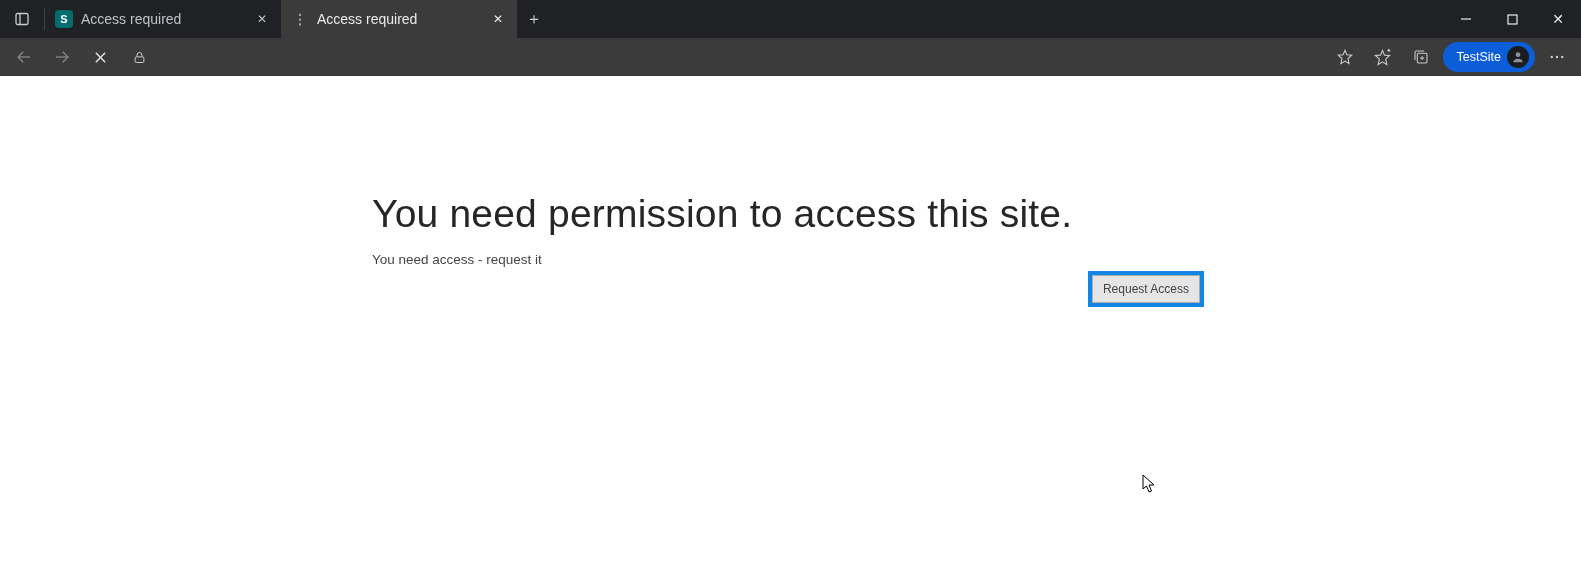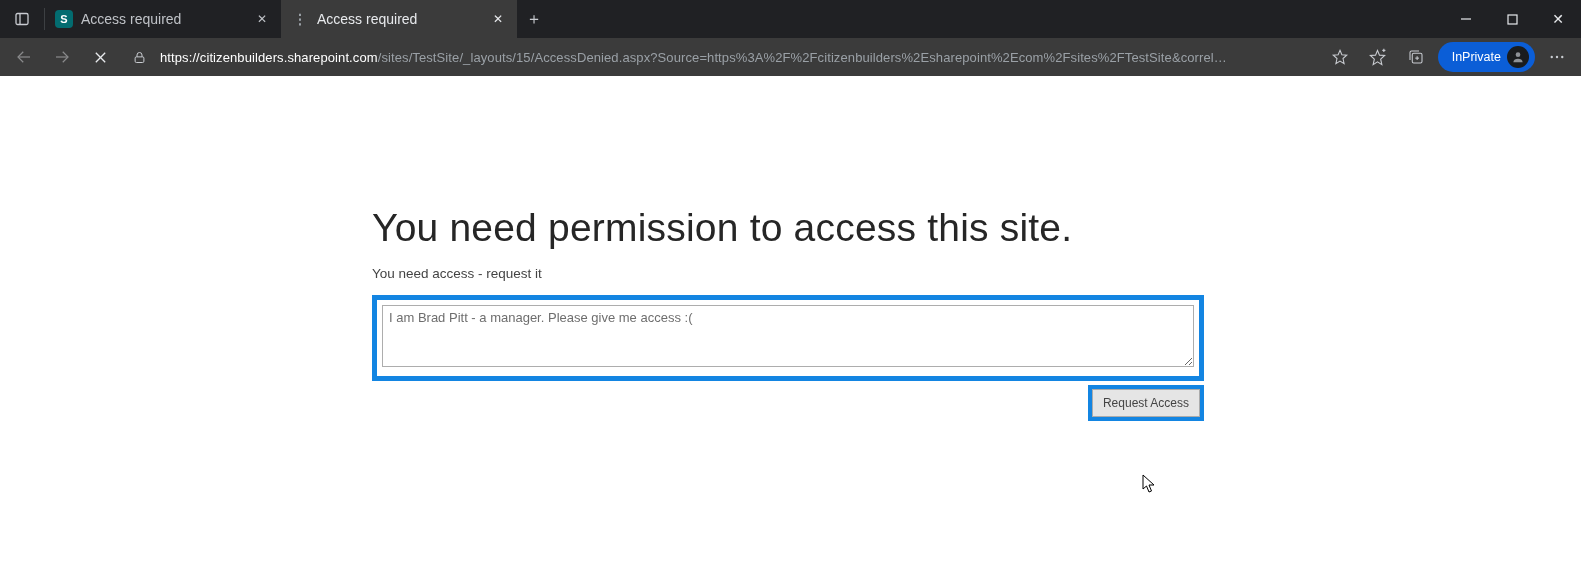--- a/index.html
+++ b/index.html
@@ -31,21 +31,21 @@
   .tool-btn.dim svg { opacity: .45; }
   .addr { flex: 1; display: flex; align-items: center; gap: 8px; height: 30px; border-radius: 4px; padding: 0 4px; color: #d6d8db; overflow: hidden; }
   .addr .url { font-size: 13px; white-space: nowrap; letter-spacing: .1px; }
   .addr .url .domain { color: #ffffff; }
   .addr .url .path { color: #9aa0a6; }
   .privatepill { display: flex; align-items: center; gap: 6px; background: #0b5ed7; color: #fff; border-radius: 18px; height: 30px; padding: 0 6px 0 14px; font-size: 12.5px; cursor: pointer; }
   .privatepill .avatar { width: 22px; height: 22px; border-radius: 50%; background: #1a1c1e; display: flex; align-items: center; justify-content: center; }
 
   
   .content { position: relative; width: 100%; height: calc(575px - 76px); background: #ffffff; }
-  .wrap { position: absolute; left: 372px; top: 130px; width: 832px; }
+  .wrap { position: absolute; left: 372px; top: 116px; width: 832px; }
   h1.page-title { font-size: 39px; font-weight: 300; color: #262626; letter-spacing: .2px; }
   .subtitle { margin-top: 16px; font-size: 13.5px; color: #444; }
 
   .highlight-box { margin-top: 14px; border: 5px solid #1385e2; padding: 5px; width: 832px; }
   textarea.msg { width: 100%; height: 62px; resize: both; font-family: inherit; font-size: 13px; color: #6e6e6e; padding: 4px 6px; border: 1px solid #adadad; outline: none; }
 
   .btn-row { display: flex; justify-content: flex-end; margin-top: 4px; }
   .btn-highlight { border: 4px solid #1385e2; padding: 0; }
   button.req { background: #e5e5e5; border: 1px solid #ababab; cursor: pointer; font-size: 12px; color: #444; padding: 6px 10px; min-width: 90px; }
 
@@ -118,23 +118,20 @@
       </svg>
   </div>
 
   <div class="addr">
     <div class="tool-btn" style="width:26px">
       <svg width="15" height="15" viewBox="0 0 24 24" fill="none" stroke="#c9ccd1" stroke-width="1.6">
           <rect x="5" y="11" width="14" height="9" rx="2"></rect>
           <path d="M8 11V8a4 4 0 0 1 8 0v3"></path>
         </svg>
     </div>
-    <span class="url">
-      <span class="domain">https://citizenbuilders.sharepoint.com</span><span class="path">/sites/TestSite/_layouts/15/AccessDenied.aspx?Source=https%3A%2F%2Fcitizenbuilders%2Esharepoint%2Ecom%2Fsites%2FTestSite&amp;correl…</span>
-    </span>
   </div>
 
   <div class="tool-btn">
     <svg width="18" height="18" viewBox="0 0 24 24" fill="none" stroke="#c9ccd1" stroke-width="1.4">
         <polygon points="12 3 14.5 9 21 9.5 16 14 17.5 21 12 17.5 6.5 21 8 14 3 9.5 9.5 9"></polygon>
       </svg>
   </div>
   <div class="tool-btn">
     <svg width="19" height="19" viewBox="0 0 24 24" fill="none" stroke="#c9ccd1" stroke-width="1.4">
         <polygon points="12 3 14.5 9 21 9.5 16 14 17.5 21 12 17.5 6.5 21 8 14 3 9.5 9.5 9"></polygon>
@@ -145,21 +142,21 @@
   <div class="tool-btn">
     <svg width="18" height="18" viewBox="0 0 24 24" fill="none" stroke="#c9ccd1" stroke-width="1.4">
         <rect x="7" y="7" width="13" height="13" rx="2"></rect>
         <path d="M4 16V6a2 2 0 0 1 2-2h10"></path>
         <line x1="11" y1="13.5" x2="16" y2="13.5"></line>
         <line x1="13.5" y1="11" x2="13.5" y2="16"></line>
       </svg>
   </div>
 
   <div class="privatepill">
-    <span>InPrivate</span>
+    <span>TestSite</span>
     <span class="avatar">
       <svg width="14" height="14" viewBox="0 0 24 24" fill="#8e9297">
           <circle cx="12" cy="8" r="4"></circle>
           <path d="M4 21c0-4 4-6 8-6s8 2 8 6z"></path>
         </svg>
     </span>
   </div>
 
   <div class="tool-btn">
     <svg width="18" height="18" viewBox="0 0 24 24" fill="#c9ccd1">
@@ -168,23 +165,20 @@
         <circle cx="19" cy="12" r="1.6"></circle>
       </svg>
   </div>
 </div>
 
 <div class="content">
   <div class="wrap">
     <h1 class="page-title">You need permission to access this site.</h1>
     <div class="subtitle">You need access - request it</div>
 
-    <div class="highlight-box">
-      <textarea class="msg" style="">I am Brad Pitt - a manager. Please give me access :(</textarea>
-    </div>
 
     <div class="btn-row">
       <div class="btn-highlight">
         <button class="req">Request Access</button>
       </div>
     </div>
   </div>
 
   <svg class="cursor" width="16" height="20" viewBox="0 0 16 20">
     <path d="M1 1 L1 15 L4.5 12 L7 18 L9.5 17 L7 11 L12 11 Z" fill="#ffffff" stroke="#000" stroke-width="1"></path>

